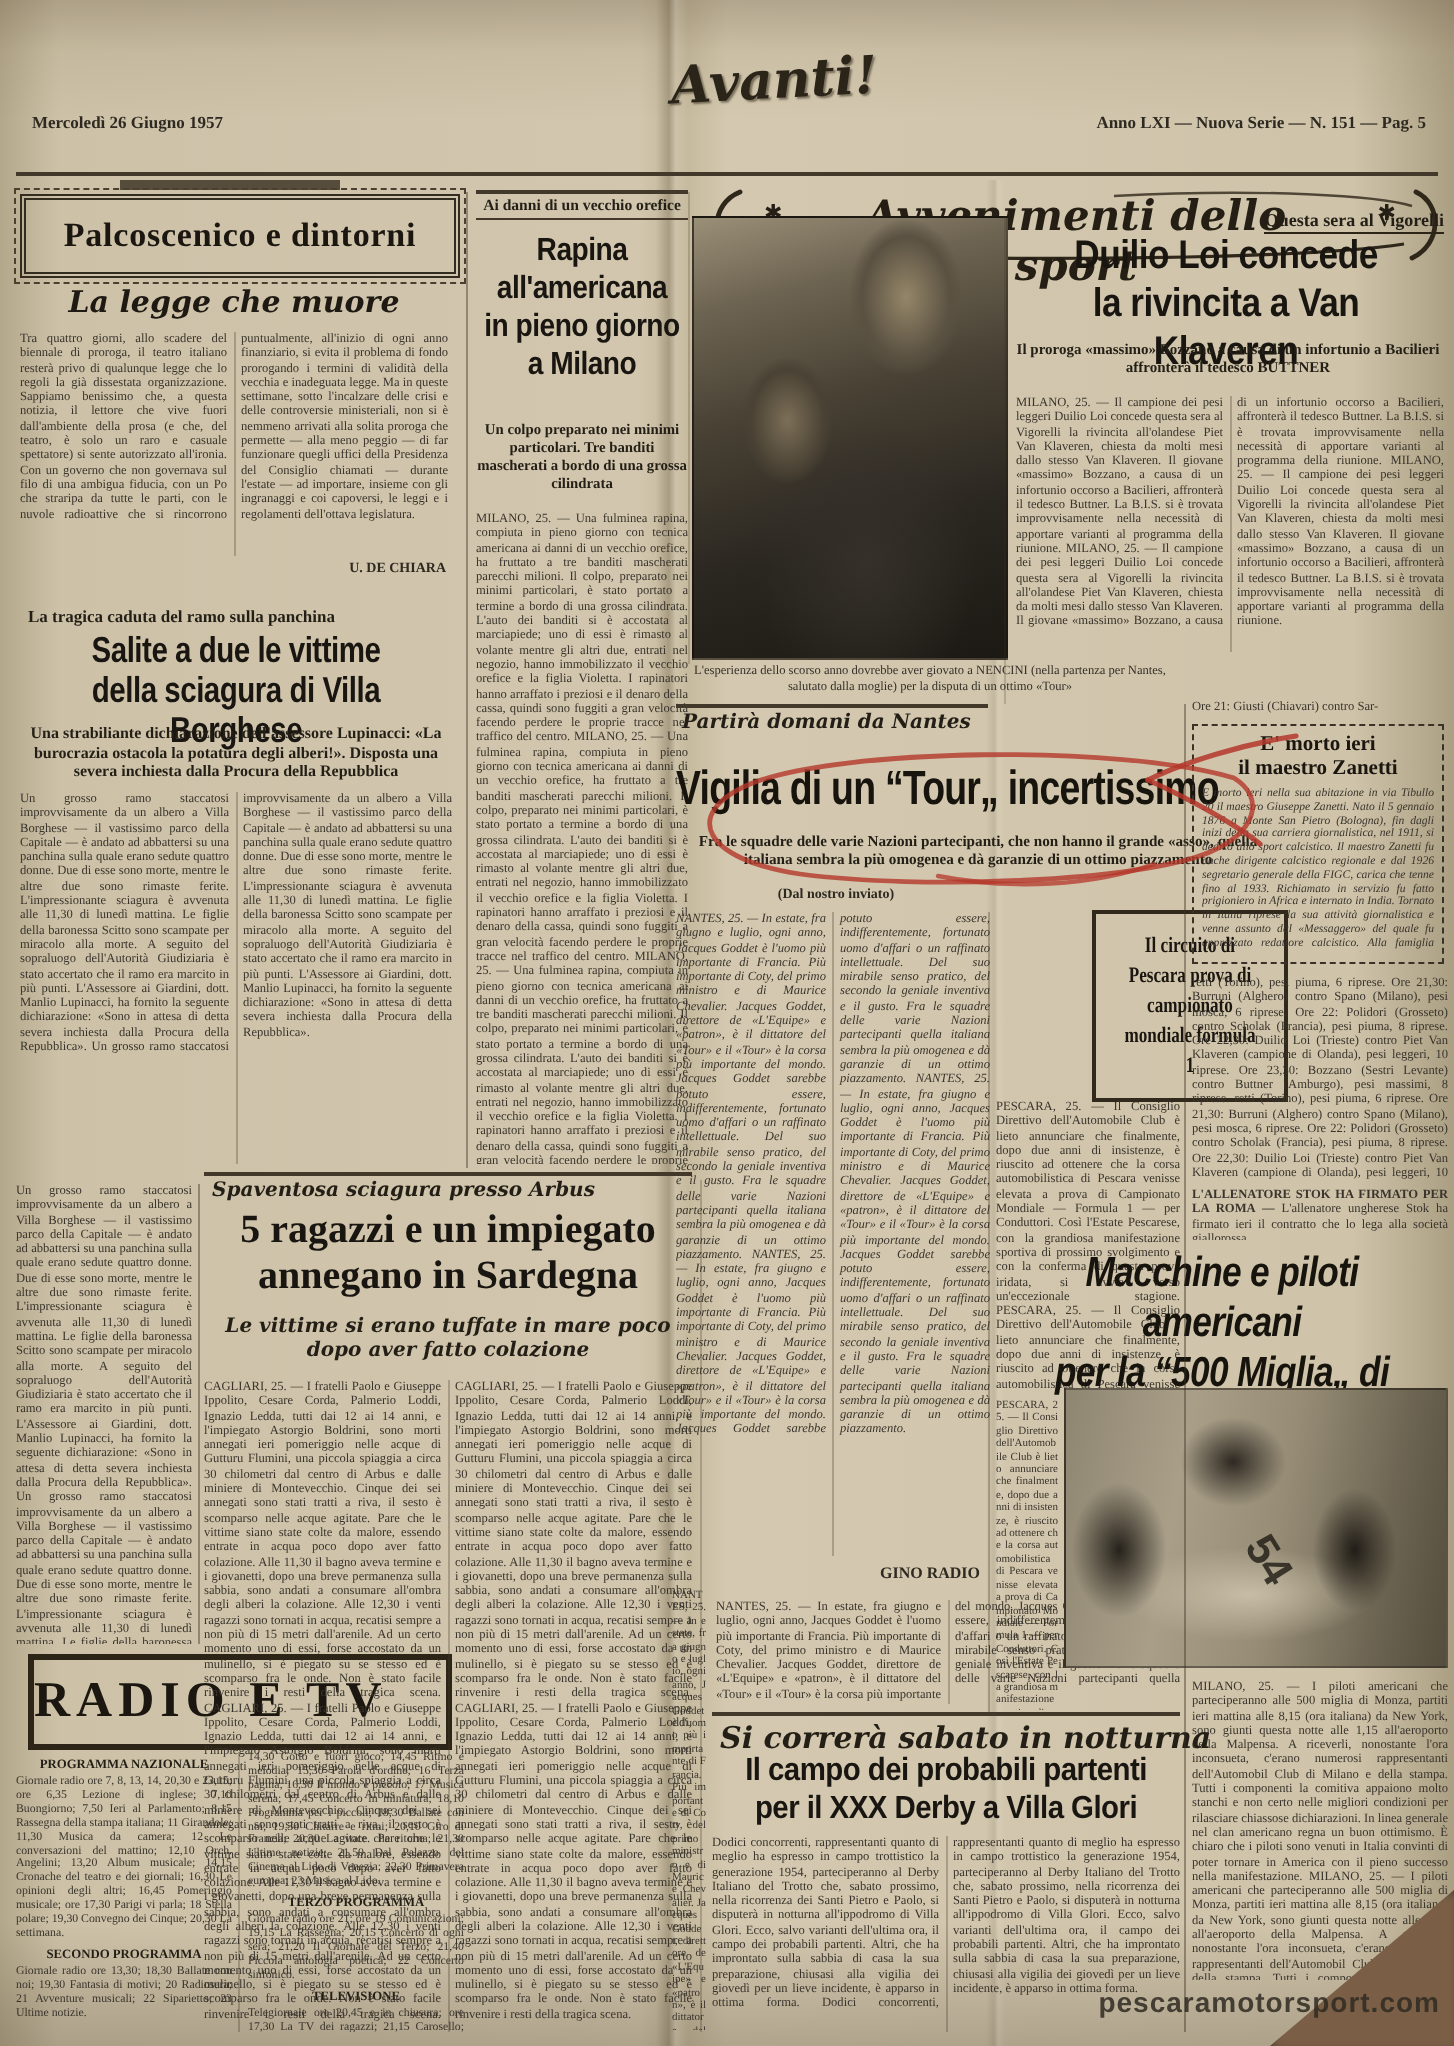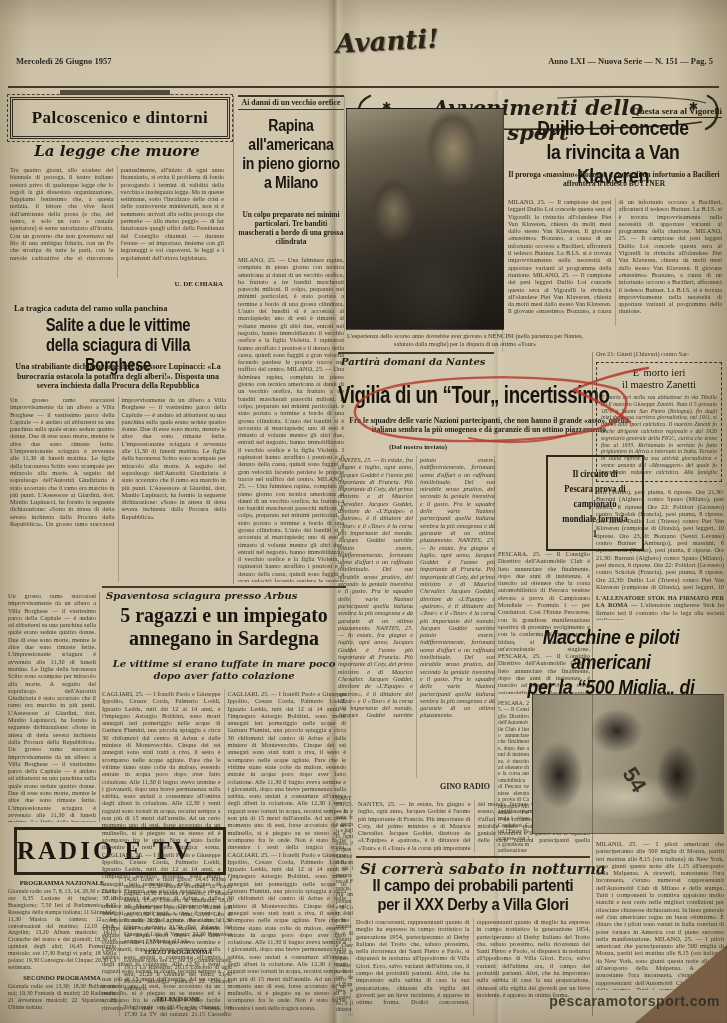--- a/index.html
+++ b/index.html
@@ -134,21 +134,21 @@
   <div class="abs body-text" style="left:336px;top:795px;width:17px;height:220px;font-size:5.5px;line-height:6.4px;word-break:break-all;">NANTES, 25. — In estate, fra giugno e luglio, ogni anno, Jacques Goddet è l'uomo più importante di Francia. Più importante di Coty, del primo ministro e di Maurice Chevalier. Jacques Goddet, direttore de «L'Equipe» e «patron», è il dittatore del «Tour» e il «Tour» è la corsa più importante del mondo. Jacques Goddet sarebbe potuto essere, indifferentemente, fortunato uomo d'affari o un raffinato intellettuale. Del suo mirabile senso pratico, del secondo la geniale inventiva e il gusto. Fra le squadre delle varie Nazioni partecipanti quella italiana sembra la più omogenea e dà garanzie di un ottimo piazzamento.</div>
 
   <div class="abs" style="left:498px;top:455px;width:90px;height:88px;border:2px solid #30291c;display:flex;align-items:center;justify-content:center;padding:2px;margin-left:48px;">
     <span style="font-weight:bold;font-size:11px;line-height:15px;text-align:center;color:#1b1610;display:inline-block;transform:scaleX(.78);width:112px;">Il circuito di Pescara prova di campionato mondiale formula 1</span>
   </div>
   <div class="abs body-text" style="left:498px;top:550px;width:92px;height:144px;">PESCARA, 25. — Il Consiglio Direttivo dell'Automobile Club è lieto annunciare che finalmente, dopo due anni di insistenze, è riuscito ad ottenere che la corsa automobilistica di Pescara venisse elevata a prova di Campionato Mondiale — Formula 1 — per Conduttori. Così l'Estate Pescarese, con la grandiosa manifestazione sportiva di prossimo svolgimento e con la conferma di questa prova iridata, si avvia verso un'eccezionale stagione. PESCARA, 25. — Il Consiglio Direttivo dell'Automobile Club è lieto annunciare che finalmente, dopo due anni di insistenze, è riuscito ad ottenere che la corsa automobilistica di Pescara venisse elevata a prova di Campionato Mondiale — Formula 1 — per Conduttori. Così l'Estate Pescarese, con la grandiosa manifestazione sportiva di prossimo svolgimento e con la conferma di questa prova iridata, si avvia verso un'eccezionale stagione.</div>
   <div class="abs body-text" style="left:498px;top:700px;width:31px;height:155px;font-size:5.5px;line-height:6.4px;word-break:break-all;">PESCARA, 25. — Il Consiglio Direttivo dell'Automobile Club è lieto annunciare che finalmente, dopo due anni di insistenze, è riuscito ad ottenere che la corsa automobilistica di Pescara venisse elevata a prova di Campionato Mondiale — Formula 1 — per Conduttori. Così l'Estate Pescarese, con la grandiosa manifestazione sportiva di prossimo svolgimento e con la conferma di questa prova iridata, si avvia verso un'eccezionale stagione.</div>
 
   <div class="abs body-text" style="left:596px;top:350px;width:128px;height:9px;">Ore 21: Giusti (Chiavari) contro Sar-</div>
   <div class="abs" style="left:596px;top:362px;width:126px;height:120px;border:1.5px dashed #3a3226;padding:4px;box-sizing:border-box;">
-    <div style="text-align:center;font-weight:normal;font-size:10.5px;line-height:12px;color:#1b1610;">
+    <div style="text-align:center;font-weight:bold;font-size:10.5px;line-height:12px;color:#1b1610;">
       <div>E' morto ieri</div>
       <div>il maestro Zanetti</div>
     </div>
     <div class="body-text" style="margin-top:3px;height:82px;font-size:5.8px;line-height:6.8px;font-style:italic;">È morto ieri nella sua abitazione in via Tibullo 20 il maestro Giuseppe Zanetti. Nato il 5 gennaio 1876 a Monte San Pietro (Bologna), fin dagli inizi della sua carriera giornalistica, nel 1911, si dedicò allo sport calcistico. Il maestro Zanetti fu anche dirigente calcistico regionale e dal 1926 segretario generale della FIGC, carica che tenne fino al 1933. Richiamato in servizio fu fatto prigioniero in Africa e internato in India. Tornato in Italia riprese la sua attività giornalistica e venne assunto dal «Messaggero» del quale fu apprezzato redattore calcistico. Alla famiglia Zanetti e particolarmente al figlio Gualtiero Zanetti, valoroso giornalista sportivo, le espressioni del più vivo cordoglio.</div>
   </div>
   <div class="abs body-text" style="left:596px;top:488px;width:128px;height:102px;">retti (Torino), pesi piuma, 6 riprese. Ore 21,30: Burruni (Alghero) contro Spano (Milano), pesi mosca, 6 riprese. Ore 22: Polidori (Grosseto) contro Scholak (Francia), pesi piuma, 8 riprese. Ore 22,30: Duilio Loi (Trieste) contro Piet Van Klaveren (campione di Olanda), pesi leggeri, 10 riprese. Ore 23,30: Bozzano (Sestri Levante) contro Buttner (Amburgo), pesi massimi, 8 riprese. retti (Torino), pesi piuma, 6 riprese. Ore 21,30: Burruni (Alghero) contro Spano (Milano), pesi mosca, 6 riprese. Ore 22: Polidori (Grosseto) contro Scholak (Francia), pesi piuma, 8 riprese. Ore 22,30: Duilio Loi (Trieste) contro Piet Van Klaveren (campione di Olanda), pesi leggeri, 10 riprese. Ore 23,30: Bozzano (Sestri Levante) contro Buttner (Amburgo), pesi massimi, 8 riprese.</div>
   <div class="abs body-text" style="left:596px;top:594px;width:128px;height:26px;">
     <span style="font-weight:bold;">L'ALLENATORE STOK HA FIRMATO PER LA ROMA — </span><span>L'allenatore ungherese Stok ha firmato ieri il contratto che lo lega alla società giallorossa.</span>
   </div>
 

